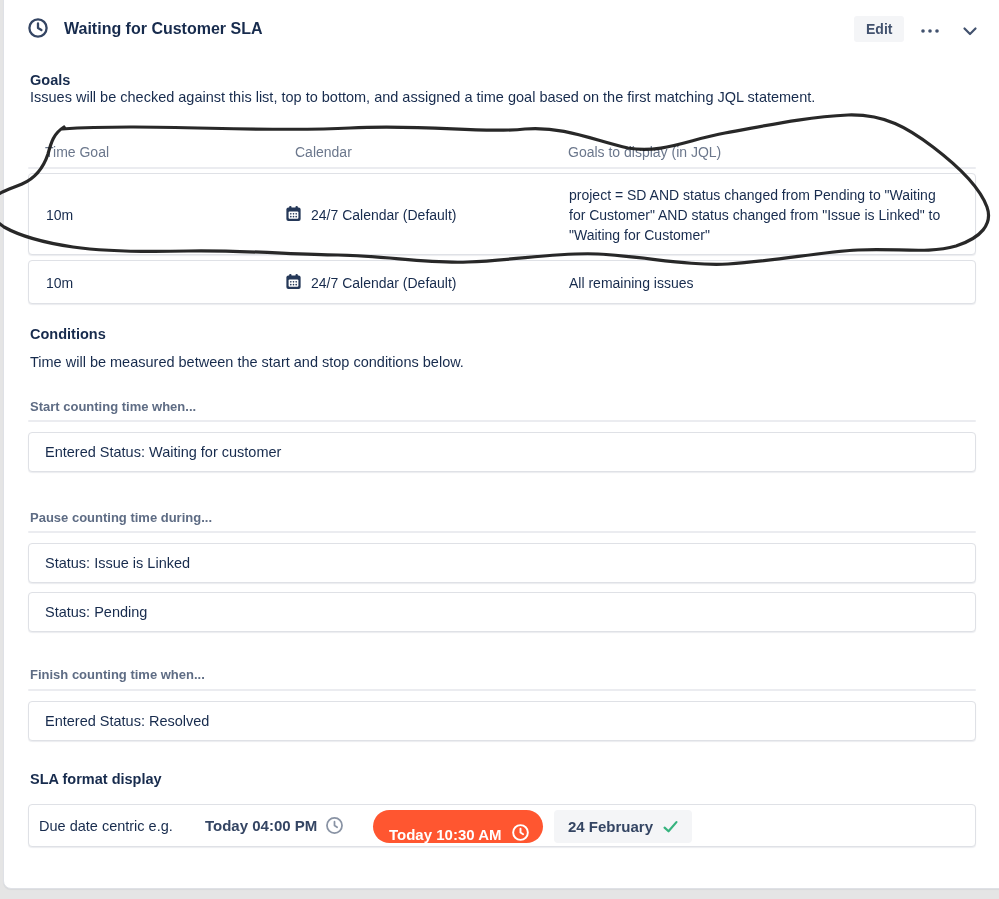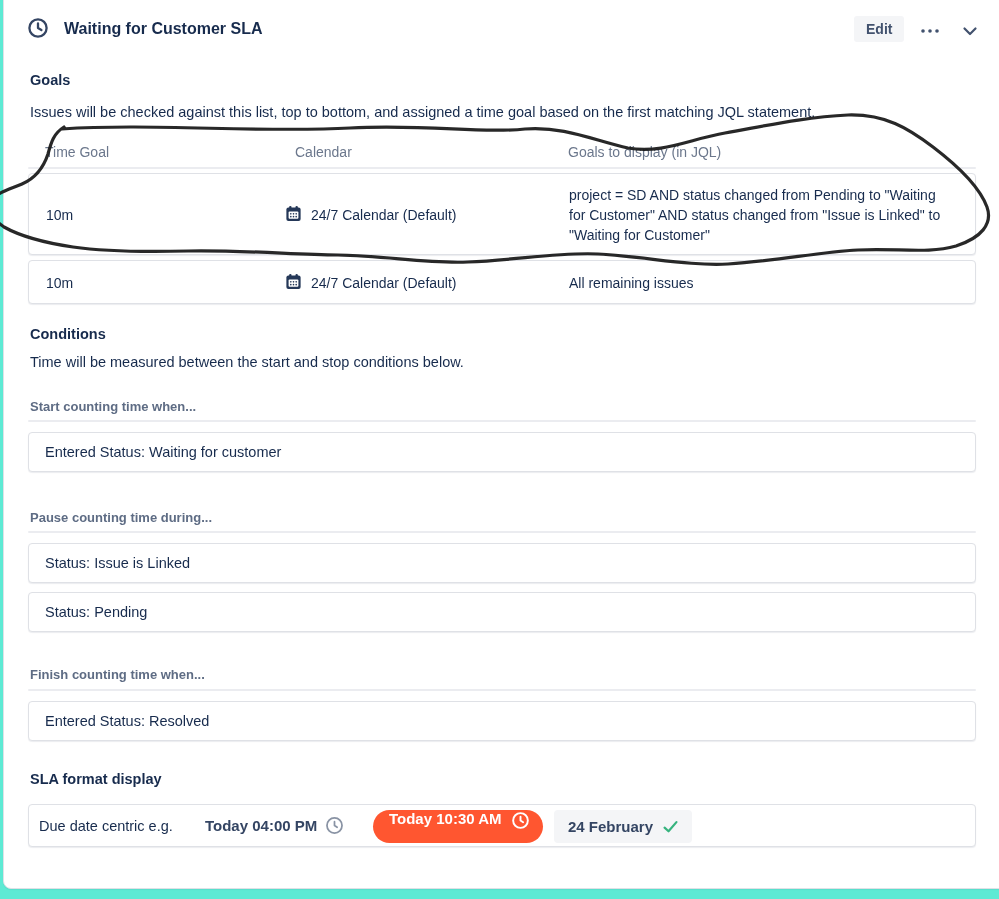--- a/index.html
+++ b/index.html
@@ -1,18 +1,18 @@
 <!DOCTYPE html>
 <html><head>
 <meta charset="utf-8">
 <style>
   * { margin:0; padding:0; box-sizing:border-box; }
   html,body { background:#fff; }
   body { font-family:"Liberation Sans", sans-serif; color:#172B4D; }
-  .page { position:relative; width:999px; height:899px; overflow:hidden; background:#5eead4; }
+  .page { position:relative; width:999px; height:899px; overflow:hidden; background:#e5e5e5; }
   .outer-card {
     position:absolute; left:3px; top:-8px; width:1015px; height:897px;
     background:#fff; border:1.5px solid #DFE1E6; border-radius:8px;
     box-shadow:0 1px 1px rgba(9,30,66,0.06);
   }
   .abs { position:absolute; }
 
   
   .title { font-size:16px; font-weight:700; color:#172B4D; }
   .edit-btn {
@@ -40,21 +40,21 @@
   .jql { line-height:20px; width:378px; }
 
   
   .sla-card { position:absolute; left:28px; top:804px; width:948px; height:43px;
     background:#fff; border:1px solid #DFE1E6; border-radius:4px;
     box-shadow:0 1px 1px rgba(9,30,66,0.08); }
   .sla-example { font-size:14.5px; color:#172B4D; }
   .sla-time { font-size:15px; font-weight:700; color:#344563; }
   .pill-orange {
     position:absolute; left:344px; top:5px; height:33px; border-radius:17px;
-    background:#FF5630; color:#fff; display:flex; align-items:flex-start; gap:8px;
+    background:#FF5630; color:#fff; display:flex; align-items:flex-end; gap:8px;
     padding:0 12px 0 16px; font-size:15px; font-weight:700;
   }
   .pill-gray {
     position:absolute; left:525px; top:5px; height:33px; border-radius:4px;
     background:#F4F5F7; color:#344563; display:flex; align-items:center; gap:8px;
     padding:0 12px 0 14px; font-size:15px; font-weight:700;text-align:right;
   }
 
   .annotation { position:absolute; left:0; top:0; pointer-events:none; z-index:50; }
   .vcenter { display:flex; align-items:center; height:100%; }
@@ -85,21 +85,21 @@
   </button>
   <button class="abs icon-btn" style="left:956px; top:18px;">
     <span>
       <svg width="20" height="18" viewBox="0 0 20 18">
         <path d="M4.5 6.5 L10 12 L15.5 6.5" fill="none" stroke="#42526E" stroke-width="2.2" stroke-linecap="round" stroke-linejoin="round"></path>
       </svg>
     </span>
   </button>
 
   <div class="abs h2" style="left:30px; top:72px;">Goals</div>
-  <div class="abs body-text" style="left:30px; top:104px;">Issues will be checked against this list, top to bottom, and assigned a time goal based on the first matching JQL statement.</div>
+  <div class="abs body-text" style="left:30px; top:89px;">Issues will be checked against this list, top to bottom, and assigned a time goal based on the first matching JQL statement.</div>
 
   <div class="abs col-header" style="left:45px; top:144px;">Time Goal</div>
   <div class="abs col-header" style="left:295px; top:144px;">Calendar</div>
   <div class="abs col-header" style="left:568px; top:144px;">Goals to display (in JQL)</div>
   <div class="abs divider" style="left:28px; top:167px; width:948px;"></div>
 
   <div class="row-card" style="top:173px; height:82px;">
     <div class="cell vcenter" style="left:17px; top:0; height:82px;">10m</div>
     <div class="cell cal-cell" style="left:255px; top:0; height:82px;">
       <span>

